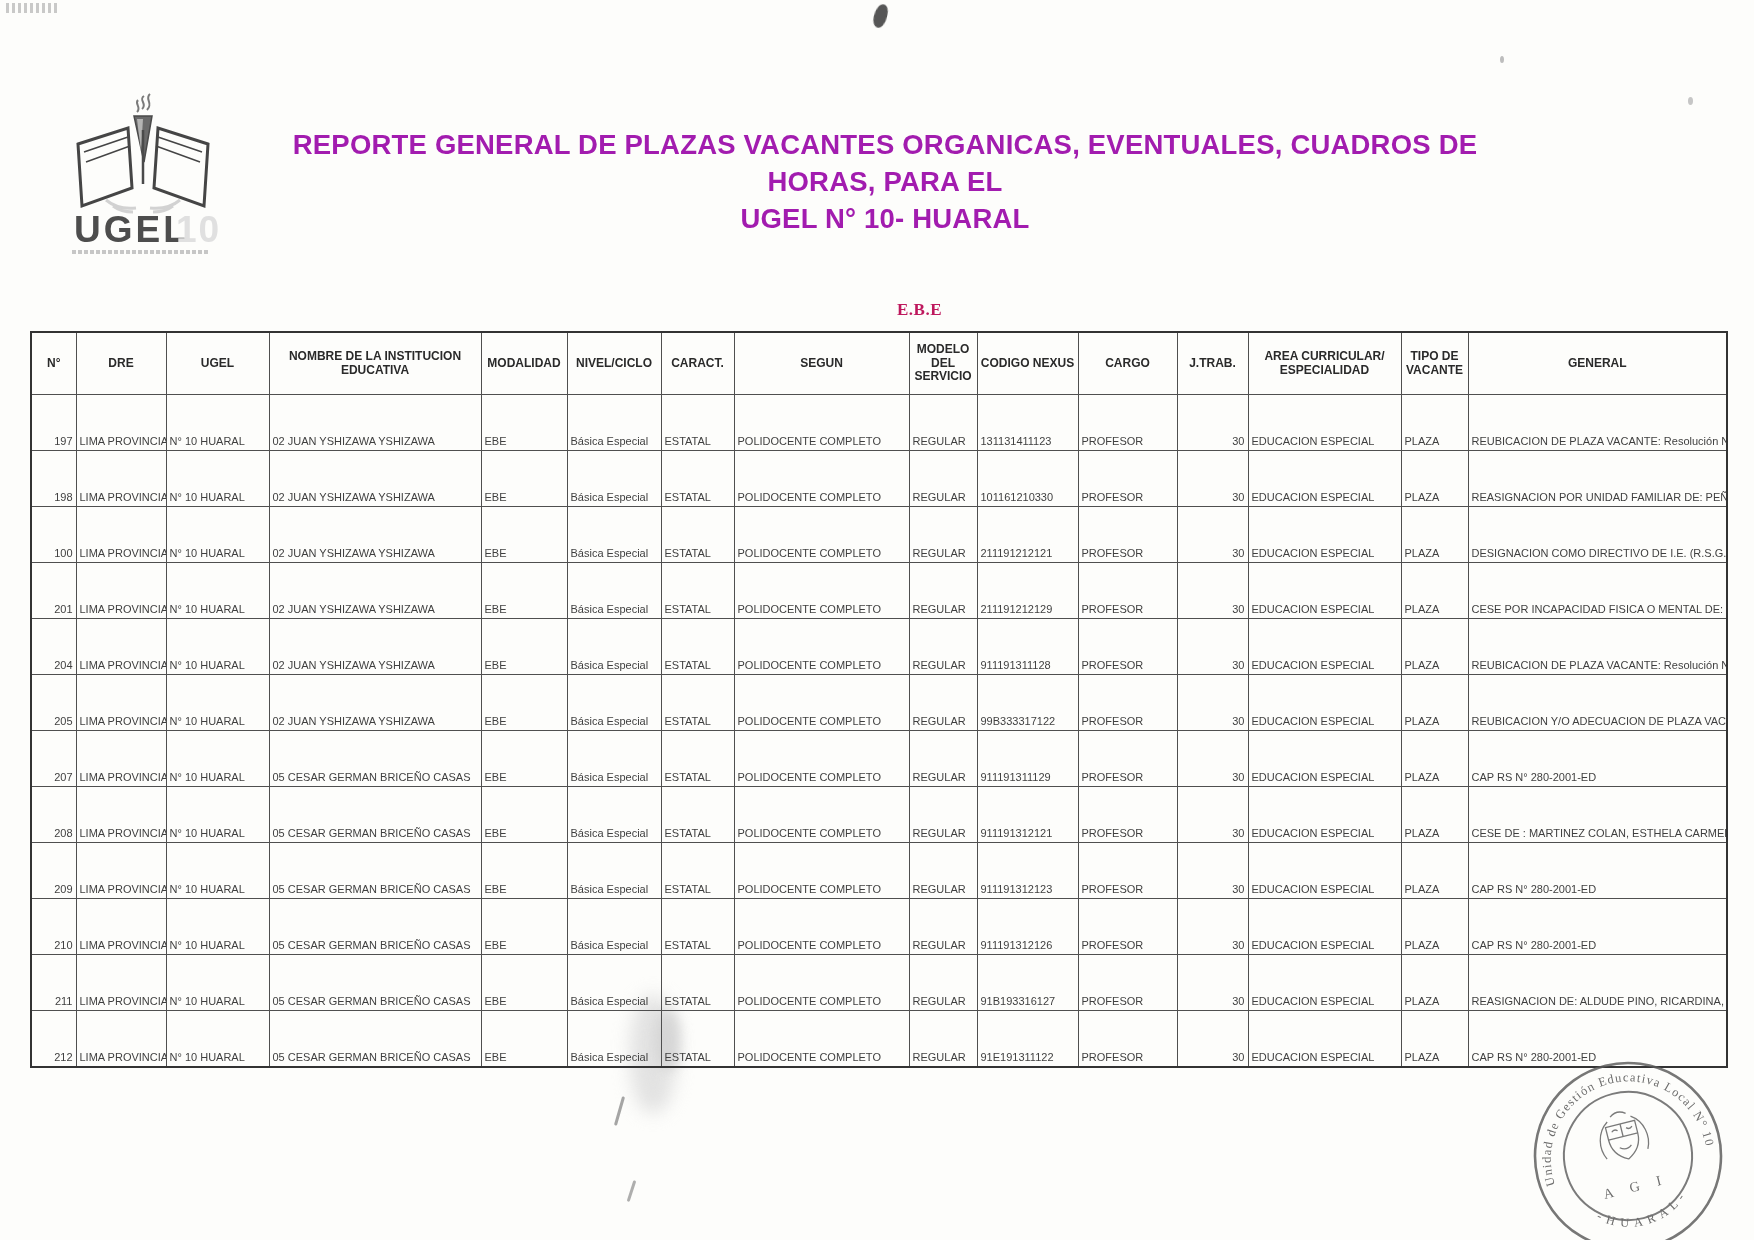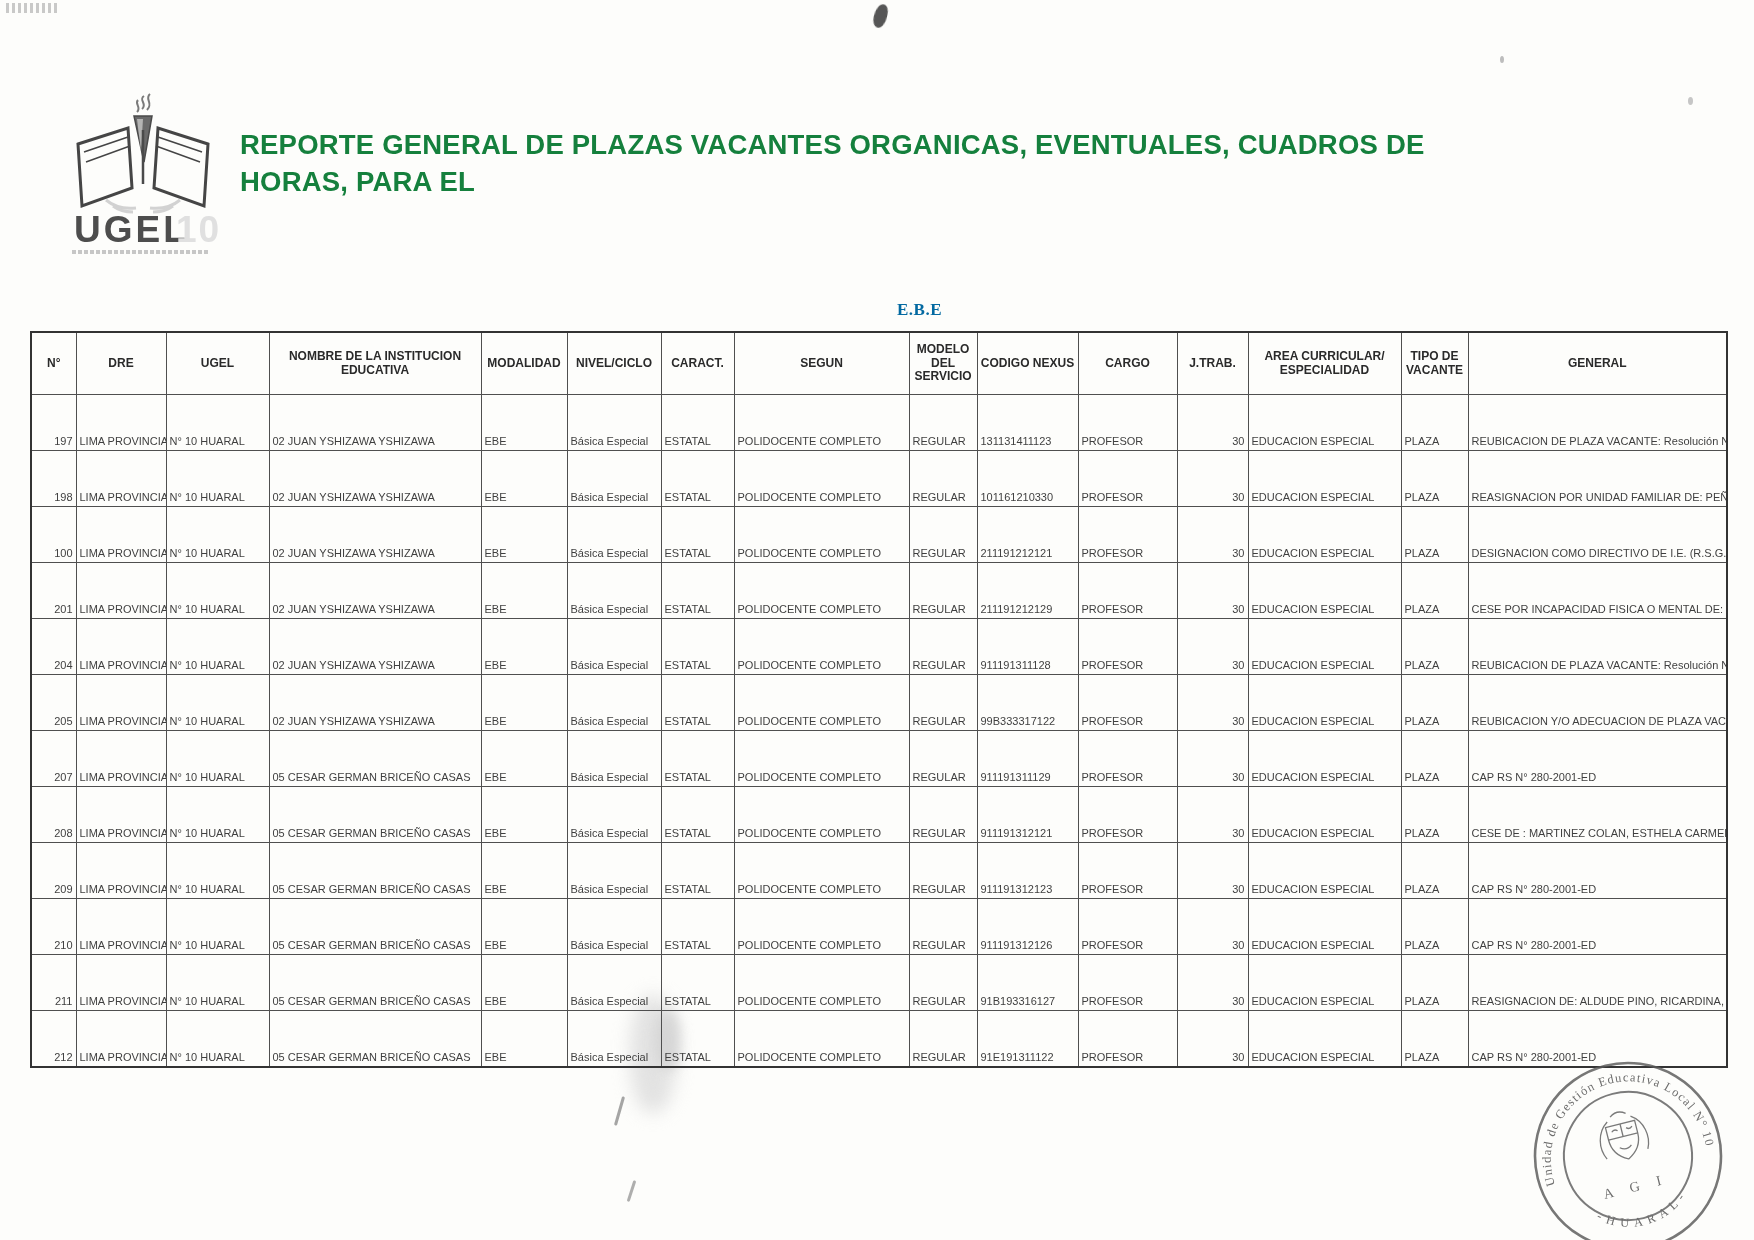--- a/index.html
+++ b/index.html
@@ -25,28 +25,28 @@
   .slash-mark2{left:630px;top:1180px;width:2.5px;height:22px;background:#9a9a9a;
     transform:rotate(18deg);border-radius:2px;opacity:.8;}
   
   .logo{position:absolute;left:68px;top:92px;width:150px;height:170px;}
   .logo svg{display:block;}
   .logo-caption{position:absolute;left:4px;top:158px;width:138px;height:4px;
     background:repeating-linear-gradient(90deg,#b9b9b9 0 4px,transparent 4px 6px);
     opacity:.8;}
   
   .title{
-    position:absolute;left:240px;top:126px;width:1290px;
-    font-weight:bold;font-size:27.5px;line-height:37px;color:#15803d;
+    position:absolute;left:240px;top:126px;width:1290px;text-align:center;
+    font-weight:bold;font-size:27.5px;line-height:37px;color:#a21caf;
     letter-spacing:.2px;
   }
   
   .ebe{
     position:absolute;left:897px;top:300px;font-family:"Liberation Serif",serif;
-    font-weight:bold;font-size:17px;color:#0369a1;letter-spacing:.5px;
+    font-weight:bold;font-size:17px;color:#be185d;letter-spacing:.5px;
   }
   
   table.rep{
     position:absolute;left:30px;top:331px;width:1696px;
     border-collapse:collapse;table-layout:fixed;
     background:transparent;
   }
   table.rep th,table.rep td{
     border:1.5px solid #4f4f4f;
     overflow:hidden;
@@ -113,20 +113,21 @@
       </g>
 
       <text x="6" y="150" font-family="Liberation Sans, sans-serif" font-weight="bold" font-size="37" letter-spacing="3" fill="#4d4d4d">UGEL</text>
       <text x="108" y="150" font-family="Liberation Sans, sans-serif" font-weight="bold" font-size="37" letter-spacing="2" fill="#e0e0e0">10</text>
     </svg>
     <div class="logo-caption"></div>
   </div>
 
   <div class="title">
     <div>REPORTE GENERAL DE PLAZAS VACANTES ORGANICAS, EVENTUALES, CUADROS DE HORAS, PARA EL</div>
+    <div>UGEL N° 10- HUARAL</div>
   </div>
 
   <div class="ebe">E.B.E</div>
 
   <table class="rep">
     <colgroup>
       <col style="width:45px">
         <col style="width:90px">
         <col style="width:103px">
       <col style="width:212px">

